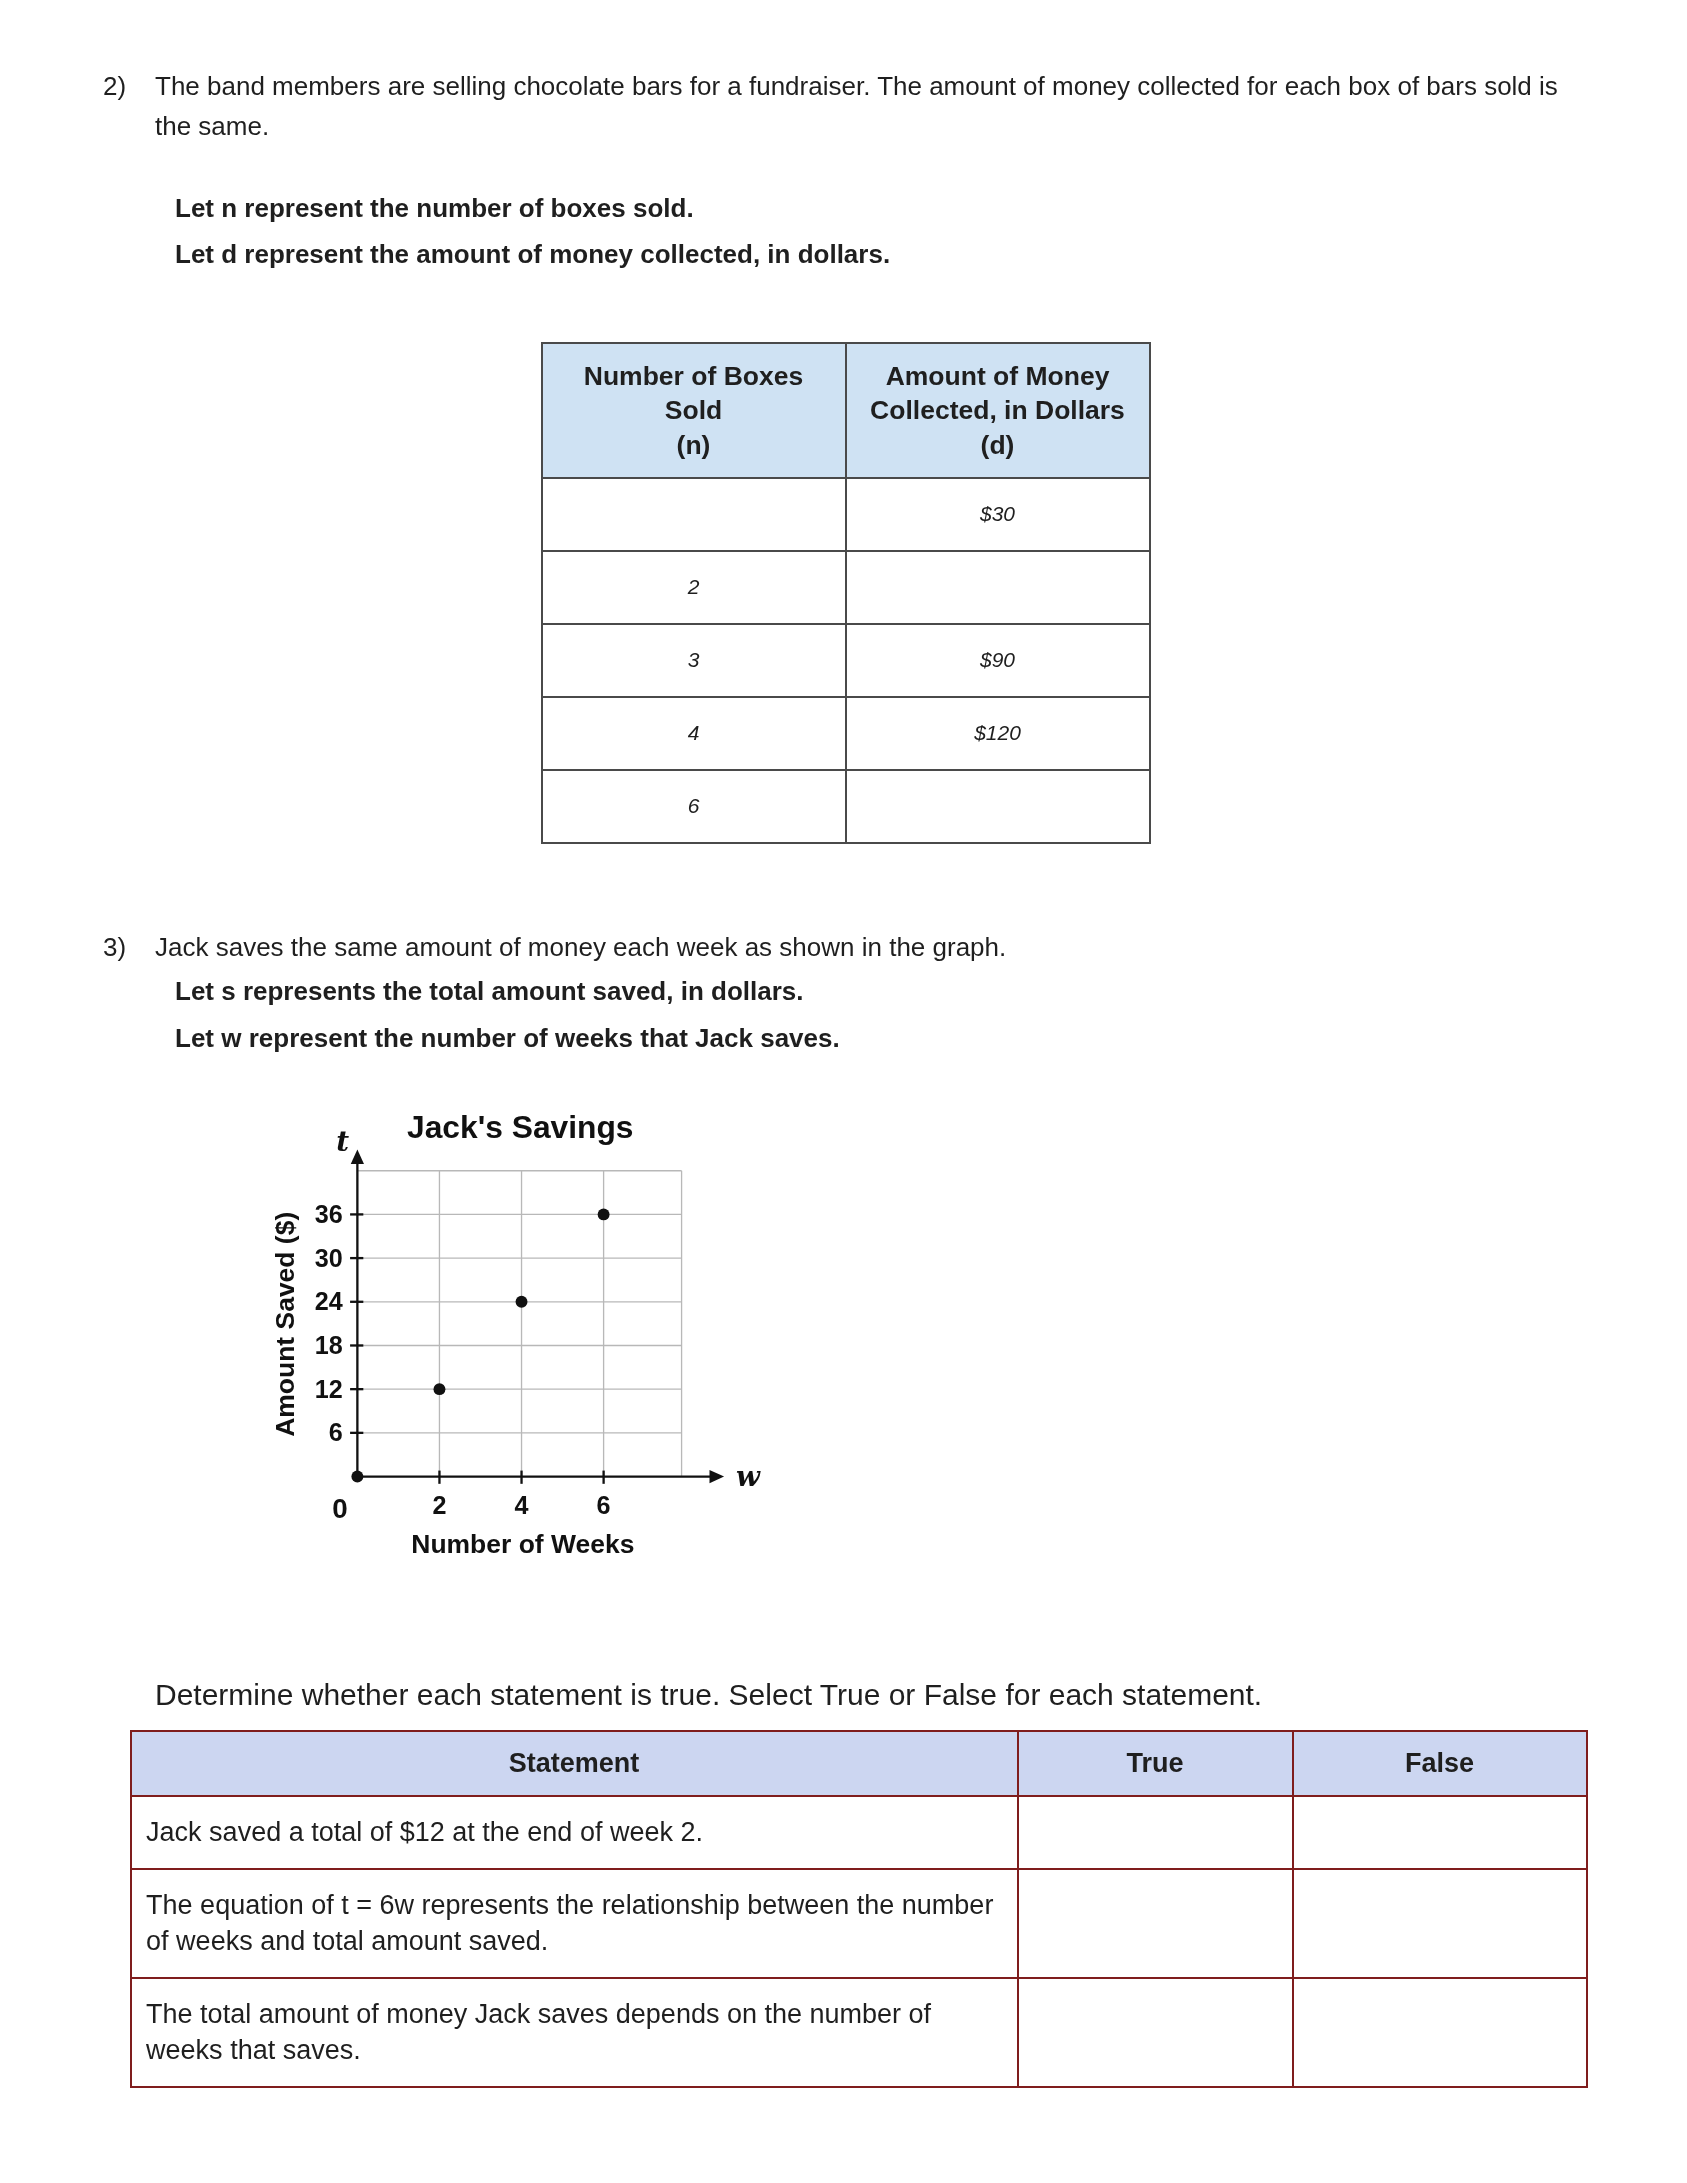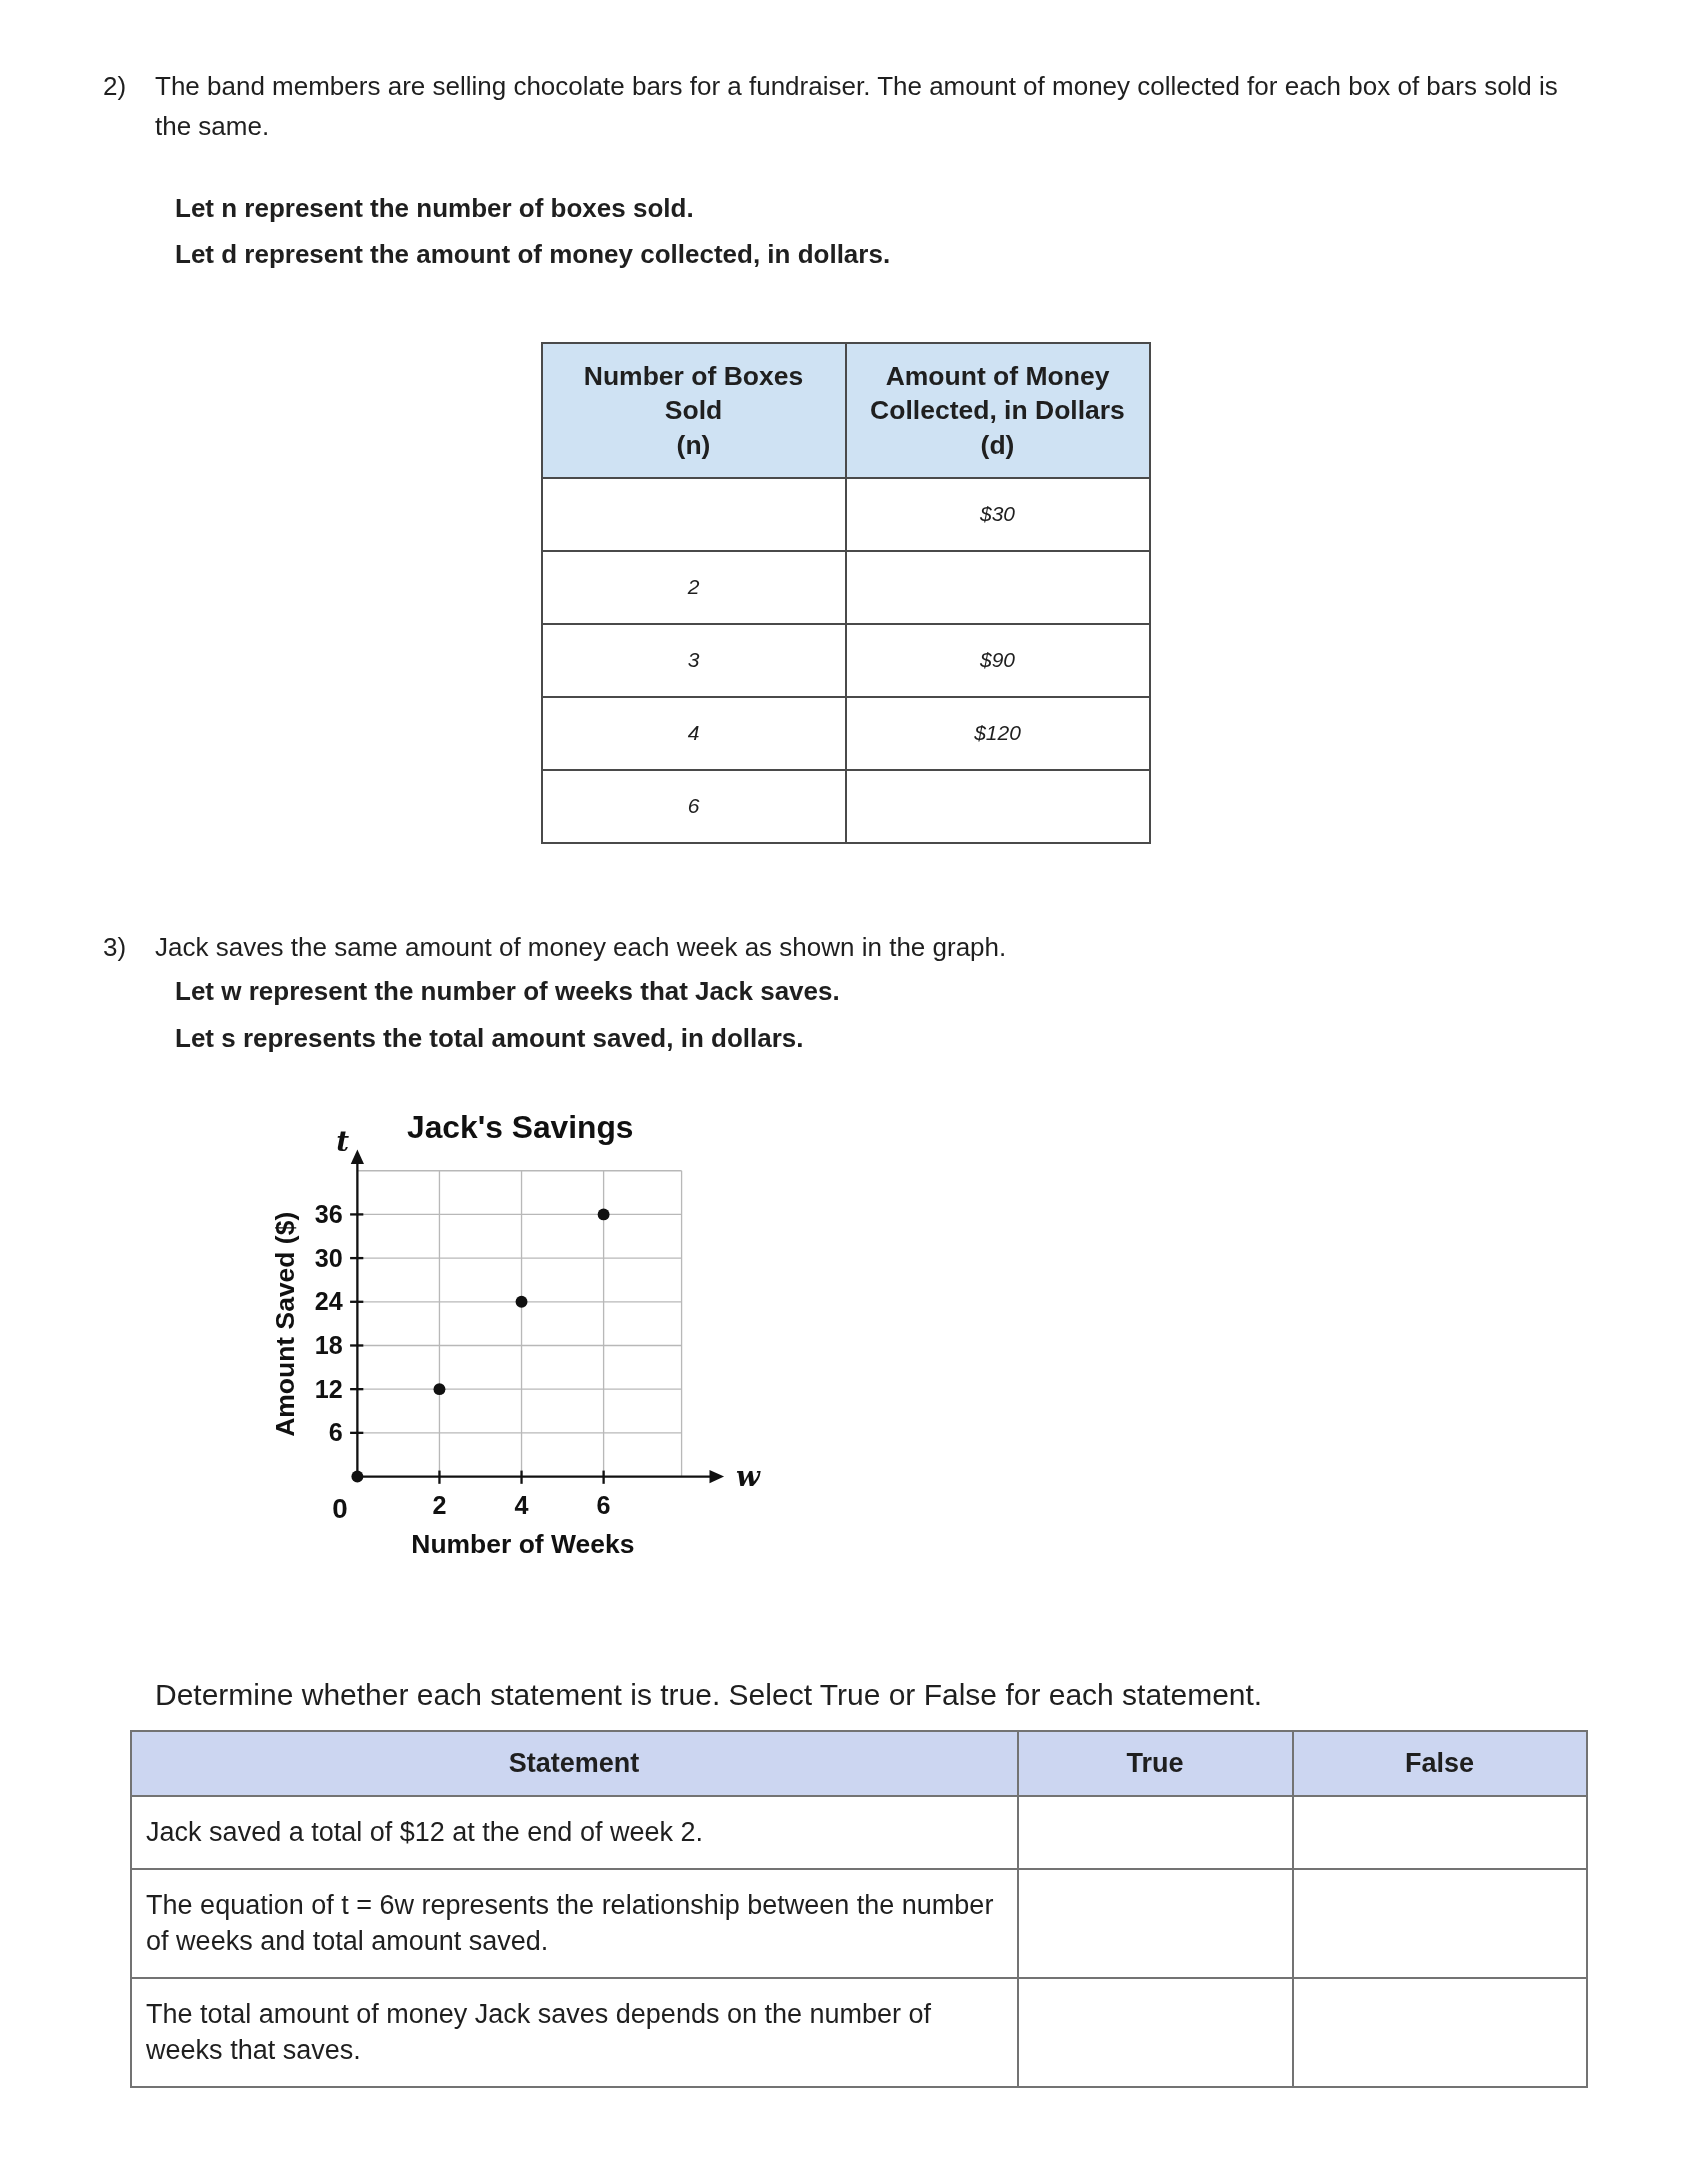--- a/index.html
+++ b/index.html
@@ -66,21 +66,21 @@
 
   .determine-instruction { margin: 79px 0 0 52px; font-size: 30px; }
 
   
   .tf-table {
     border-collapse: collapse;
     margin: 18.5px 0 0 26.5px;
     table-layout: fixed;
     width: 1456px;
   }
-  .tf-table th, .tf-table td { border: 2px solid #737373; }
+  .tf-table th, .tf-table td { border: 2px solid #7f1d1d; }
   .tf-table th {
     background: #ccd6f1;
     font-size: 27px;
     font-weight: bold;
     padding: 16px 6.6px;
     text-align: center;
   }
   .tf-table td.statement-cell {
     font-size: 27px;
     line-height: 1.35;
@@ -150,22 +150,22 @@
 
   </div>
 
   <div class="question q3-block">
     <div class="q-row">
       <span class="q-num">3)</span>
       <div class="q-text">Jack saves the same amount of money each week as shown in the graph.</div>
     </div>
 
     <div class="lets" style="margin-top: 4px;">
+      <div>Let s represents the total amount saved, in dollars.</div>
       <div>Let w represent the number of weeks that Jack saves.</div>
-      <div>Let s represents the total amount saved, in dollars.</div>
     </div>
 
     <div class="graph-wrap">
       <svg id="savings-graph" width="629" height="513" viewBox="0 0 950 775">
 
         <g id="grid">
             <line x1="274" y1="590" x2="274" y2="128"></line>
             <line x1="398" y1="590" x2="398" y2="128"></line>
             <line x1="522" y1="590" x2="522" y2="128"></line>
             <line x1="639.8" y1="590" x2="639.8" y2="128"></line>

